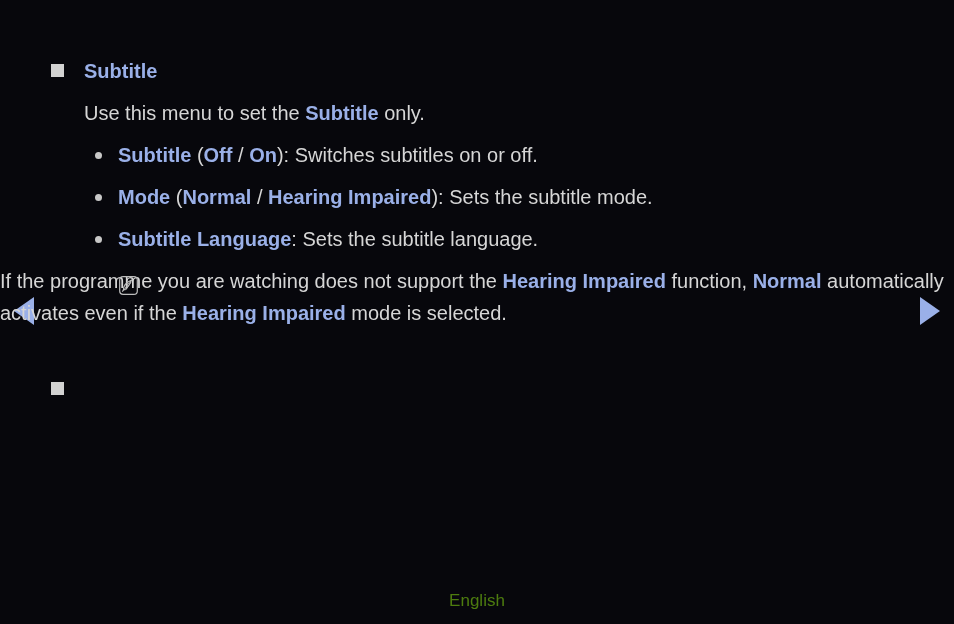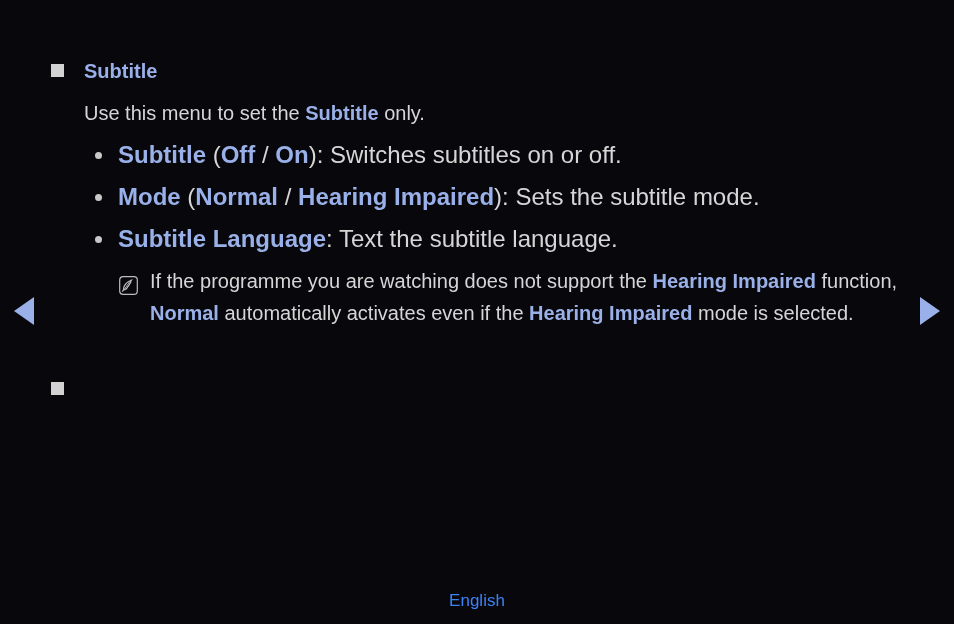--- a/index.html
+++ b/index.html
@@ -72,38 +72,37 @@
     padding-left: 84px;
     font-size: 20px;
     line-height: 32px;
     color: #d6d6d6;
   }
 
   
   .dot-item {
     position: relative;
     padding-left: 118px;
-    font-size: 24px;
+    font-size: 20px;
     line-height: 32px;
     color: #d6d6d6;
   }
   .dot-marker {
     position: absolute;
     left: 95px;
     top: 13px;
     width: 7px;
     height: 7px;
     border-radius: 50%;
     background: #c8c8c8;
   }
 
   
   .note-item {
     position: relative;
-    padding-left: 150px;
     font-size: 20px;
     line-height: 32px;
     color: #d6d6d6;
   }
   .note-icon {
     position: absolute;
     left: 119px;
     top: 7px;
     width: 19px;
     height: 19px;
@@ -113,21 +112,21 @@
   .w { color: #d6d6d6; font-weight: normal; text-align: center; }
 
   
   .footer {
     position: absolute;
     left: 0;
     top: 591px;
     width: 954px;
     text-align: center;
     font-size: 17px;
-    color: #3b82f6;
+    color: #4d7c0f;
   }
   .sp-10 { height: 10px; }
   .sp-16 { height: 16px; }
   .sp-20 { height: 20px; }
 </style>
 </head>
 <body>
 
 <div id="page">
 
@@ -157,21 +156,21 @@
 
     <div class="sp-10"></div>
 
     <div class="dot-item">
       <span class="dot-marker"></span><span class="b">Mode</span><span class="w"> (</span><span class="b">Normal</span><span class="w"> / </span><span class="b">Hearing Impaired</span><span class="w">)</span><span class="w">: Sets the subtitle mode.</span>
     </div>
 
     <div class="sp-10"></div>
 
     <div class="dot-item">
-      <span class="dot-marker"></span><span class="b">Subtitle Language</span><span class="w">: Text the subtitle language.</span>
+      <span class="dot-marker"></span><span class="b">Subtitle Language</span><span class="w">: Sets the subtitle language.</span>
     </div>
 
     <div class="sp-10"></div>
 
     <div class="note-item">
       <span class="note-icon">
         <svg width="19" height="19" viewBox="0 0 19 19">
           <rect x="0.7" y="0.7" width="17.6" height="17.6" rx="3.4" ry="3.4" fill="none" stroke="#bdbdbd" stroke-width="1.2"></rect>
           <path d="M4.3 14.4 C4.3 10.4 7.0 6.0 12.6 3.9 C11.2 7.0 9.6 10.1 7.4 12.6 Z" fill="none" stroke="#bdbdbd" stroke-width="1.1"></path>
           <path d="M5.2 13.6 L11.2 5.0" stroke="#bdbdbd" stroke-width="0.9" fill="none"></path>

